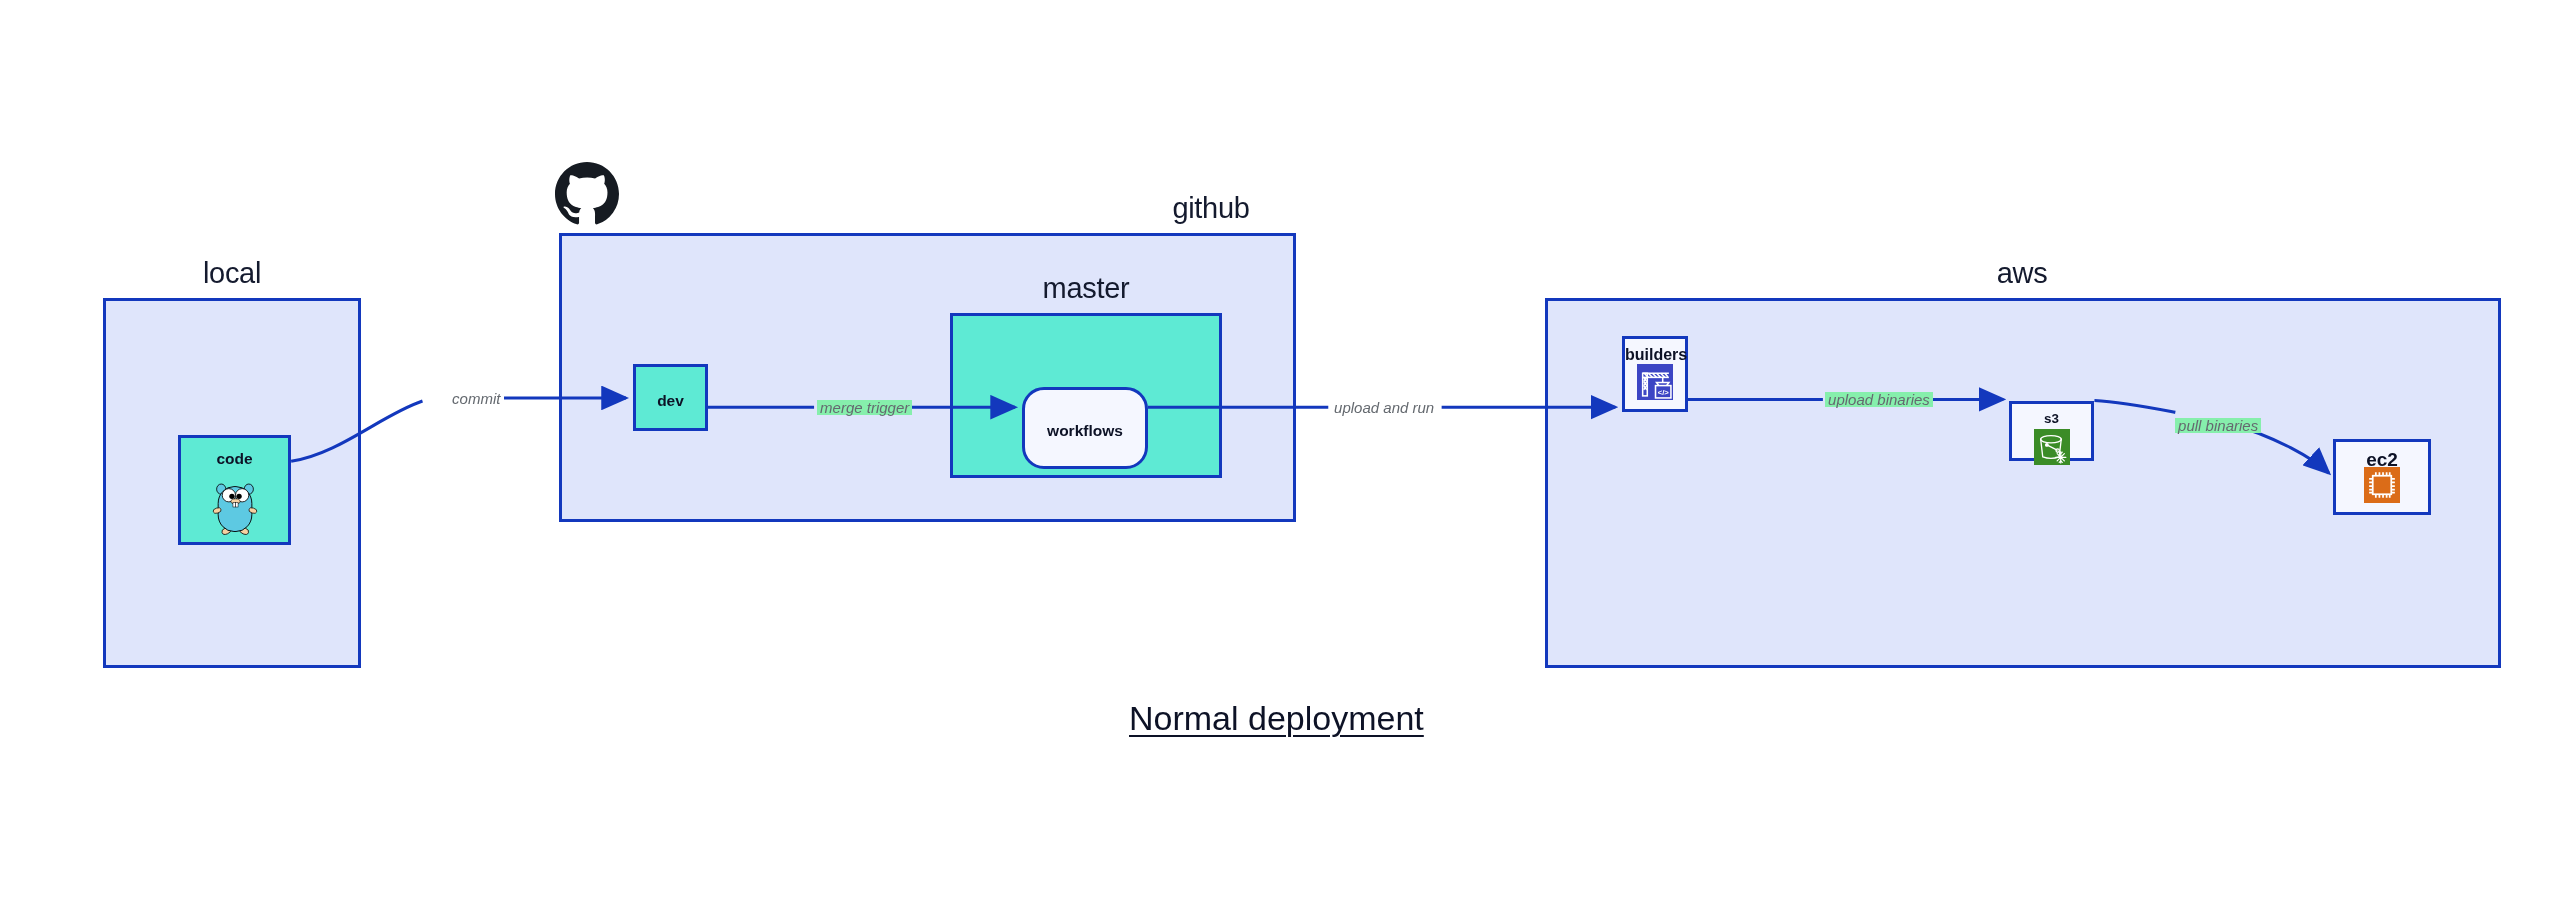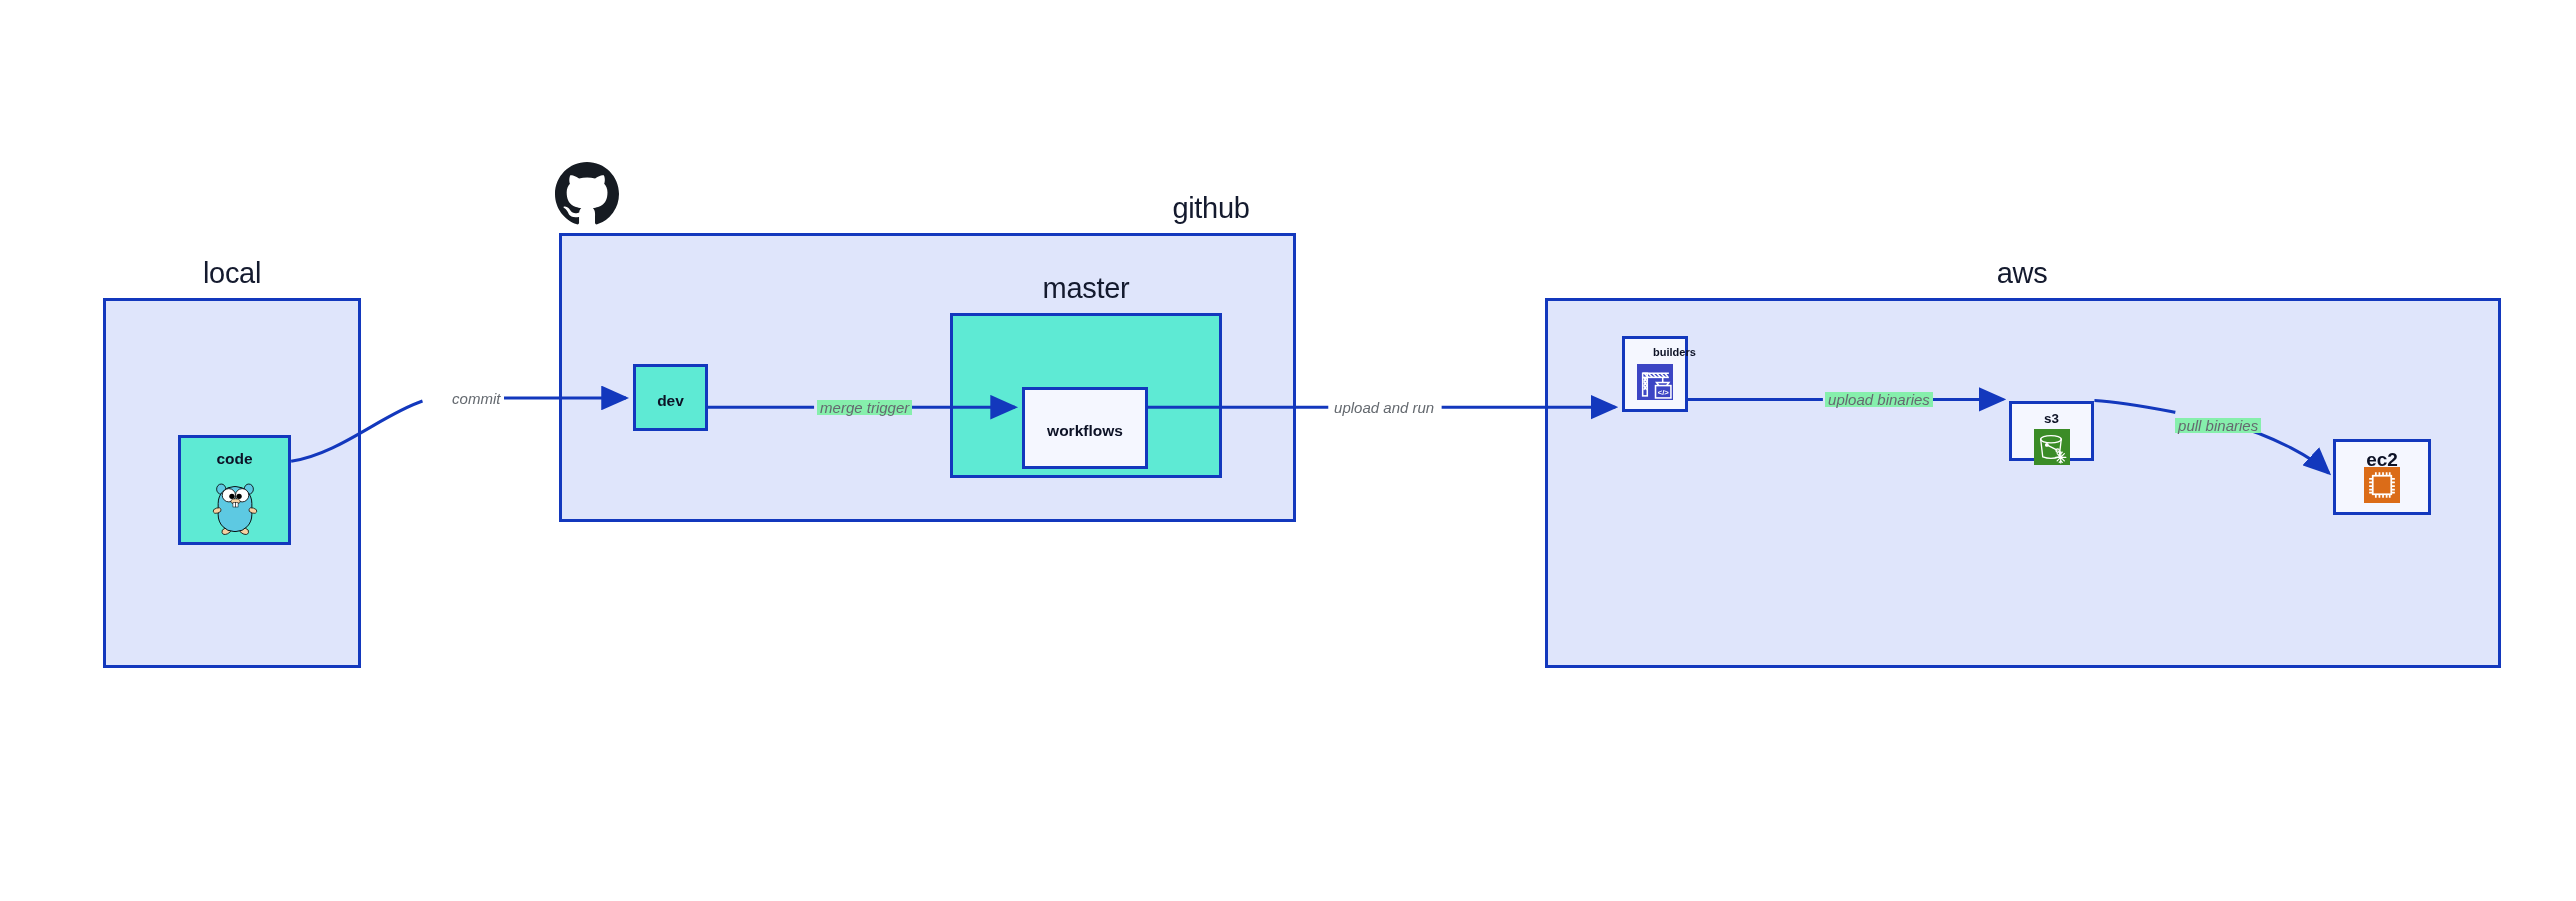--- a/index.html
+++ b/index.html
@@ -138,29 +138,29 @@
     </svg>
   </div>
 
   <div class="node" style="left:633px; top:364px; width:75px; height:67px;">
     <div class="node-label" style="top:25px;">dev</div>
   </div>
 
   <div class="node" style="left:950px; top:313px; width:272px; height:165px;"></div>
   <div class="grp-title" style="left:950px; top:272px; width:272px;">master</div>
 
-  <div class="node light" style="left:1022px; top:387px; width:126px; height:82px;">
+  <div class="node light" style="left:1022px; top:387px; width:126px; height:82px;border-radius:22px;">
     <div class="node-label" style="top:32px;">workflows</div>
   </div>
 
   <div class="grp" style="left:1545px; top:298px; width:956px; height:370px;"></div>
   <div class="grp-title" style="left:1937px; top:257px; width:170px;">aws</div>
 
   <div class="node light" style="left:1622px; top:336px; width:66px; height:76px;">
-    <div class="node-label" style="top:7.2px; font-size:11px;padding-left:28px;">builders</div>
+    <div class="node-label" style="top:7.2px; font-size:16px;">builders</div>
     <div class="node-icon" style="top:25px;">
       <svg width="36" height="36" viewBox="0 0 70 70" xmlns="http://www.w3.org/2000/svg">
         <rect x="0" y="0" width="70" height="70" fill="#3C45C4"></rect>
         <g stroke="#ffffff" stroke-width="3" fill="none">
 
           <rect x="11" y="18" width="9" height="44"></rect>
 
           <path d="M11 18 L62 18"></path>
           <path d="M11 26 L62 26"></path>
           <path d="M14 18 L22 26 M22 18 L30 26 M30 18 L38 26 M38 18 L46 26 M46 18 L54 26 M54 18 L60 25"></path>
@@ -238,15 +238,16 @@
       <path d="M4322 820 C 4420 848, 4490 890, 4520 918" marker-end="url(#arw)"></path>
     </g>
   </svg>
 
   <div class="edge-label" style="left:449px; top:391px;font-style:italic;">commit</div>
   <div class="edge-label on-group" style="left:817px; top:400px;">merge trigger</div>
   <div class="edge-label" style="left:1331px; top:400px;">upload and run</div>
   <div class="edge-label on-group" style="left:1825px; top:392px;">upload binaries</div>
   <div class="edge-label on-group" style="left:2175px; top:418px;">pull binaries</div>
 
+  <div class="page-title" style="left:1129px; top:699px;">Normal deployment</div>
 
 </div>
 
 
 </body></html>

